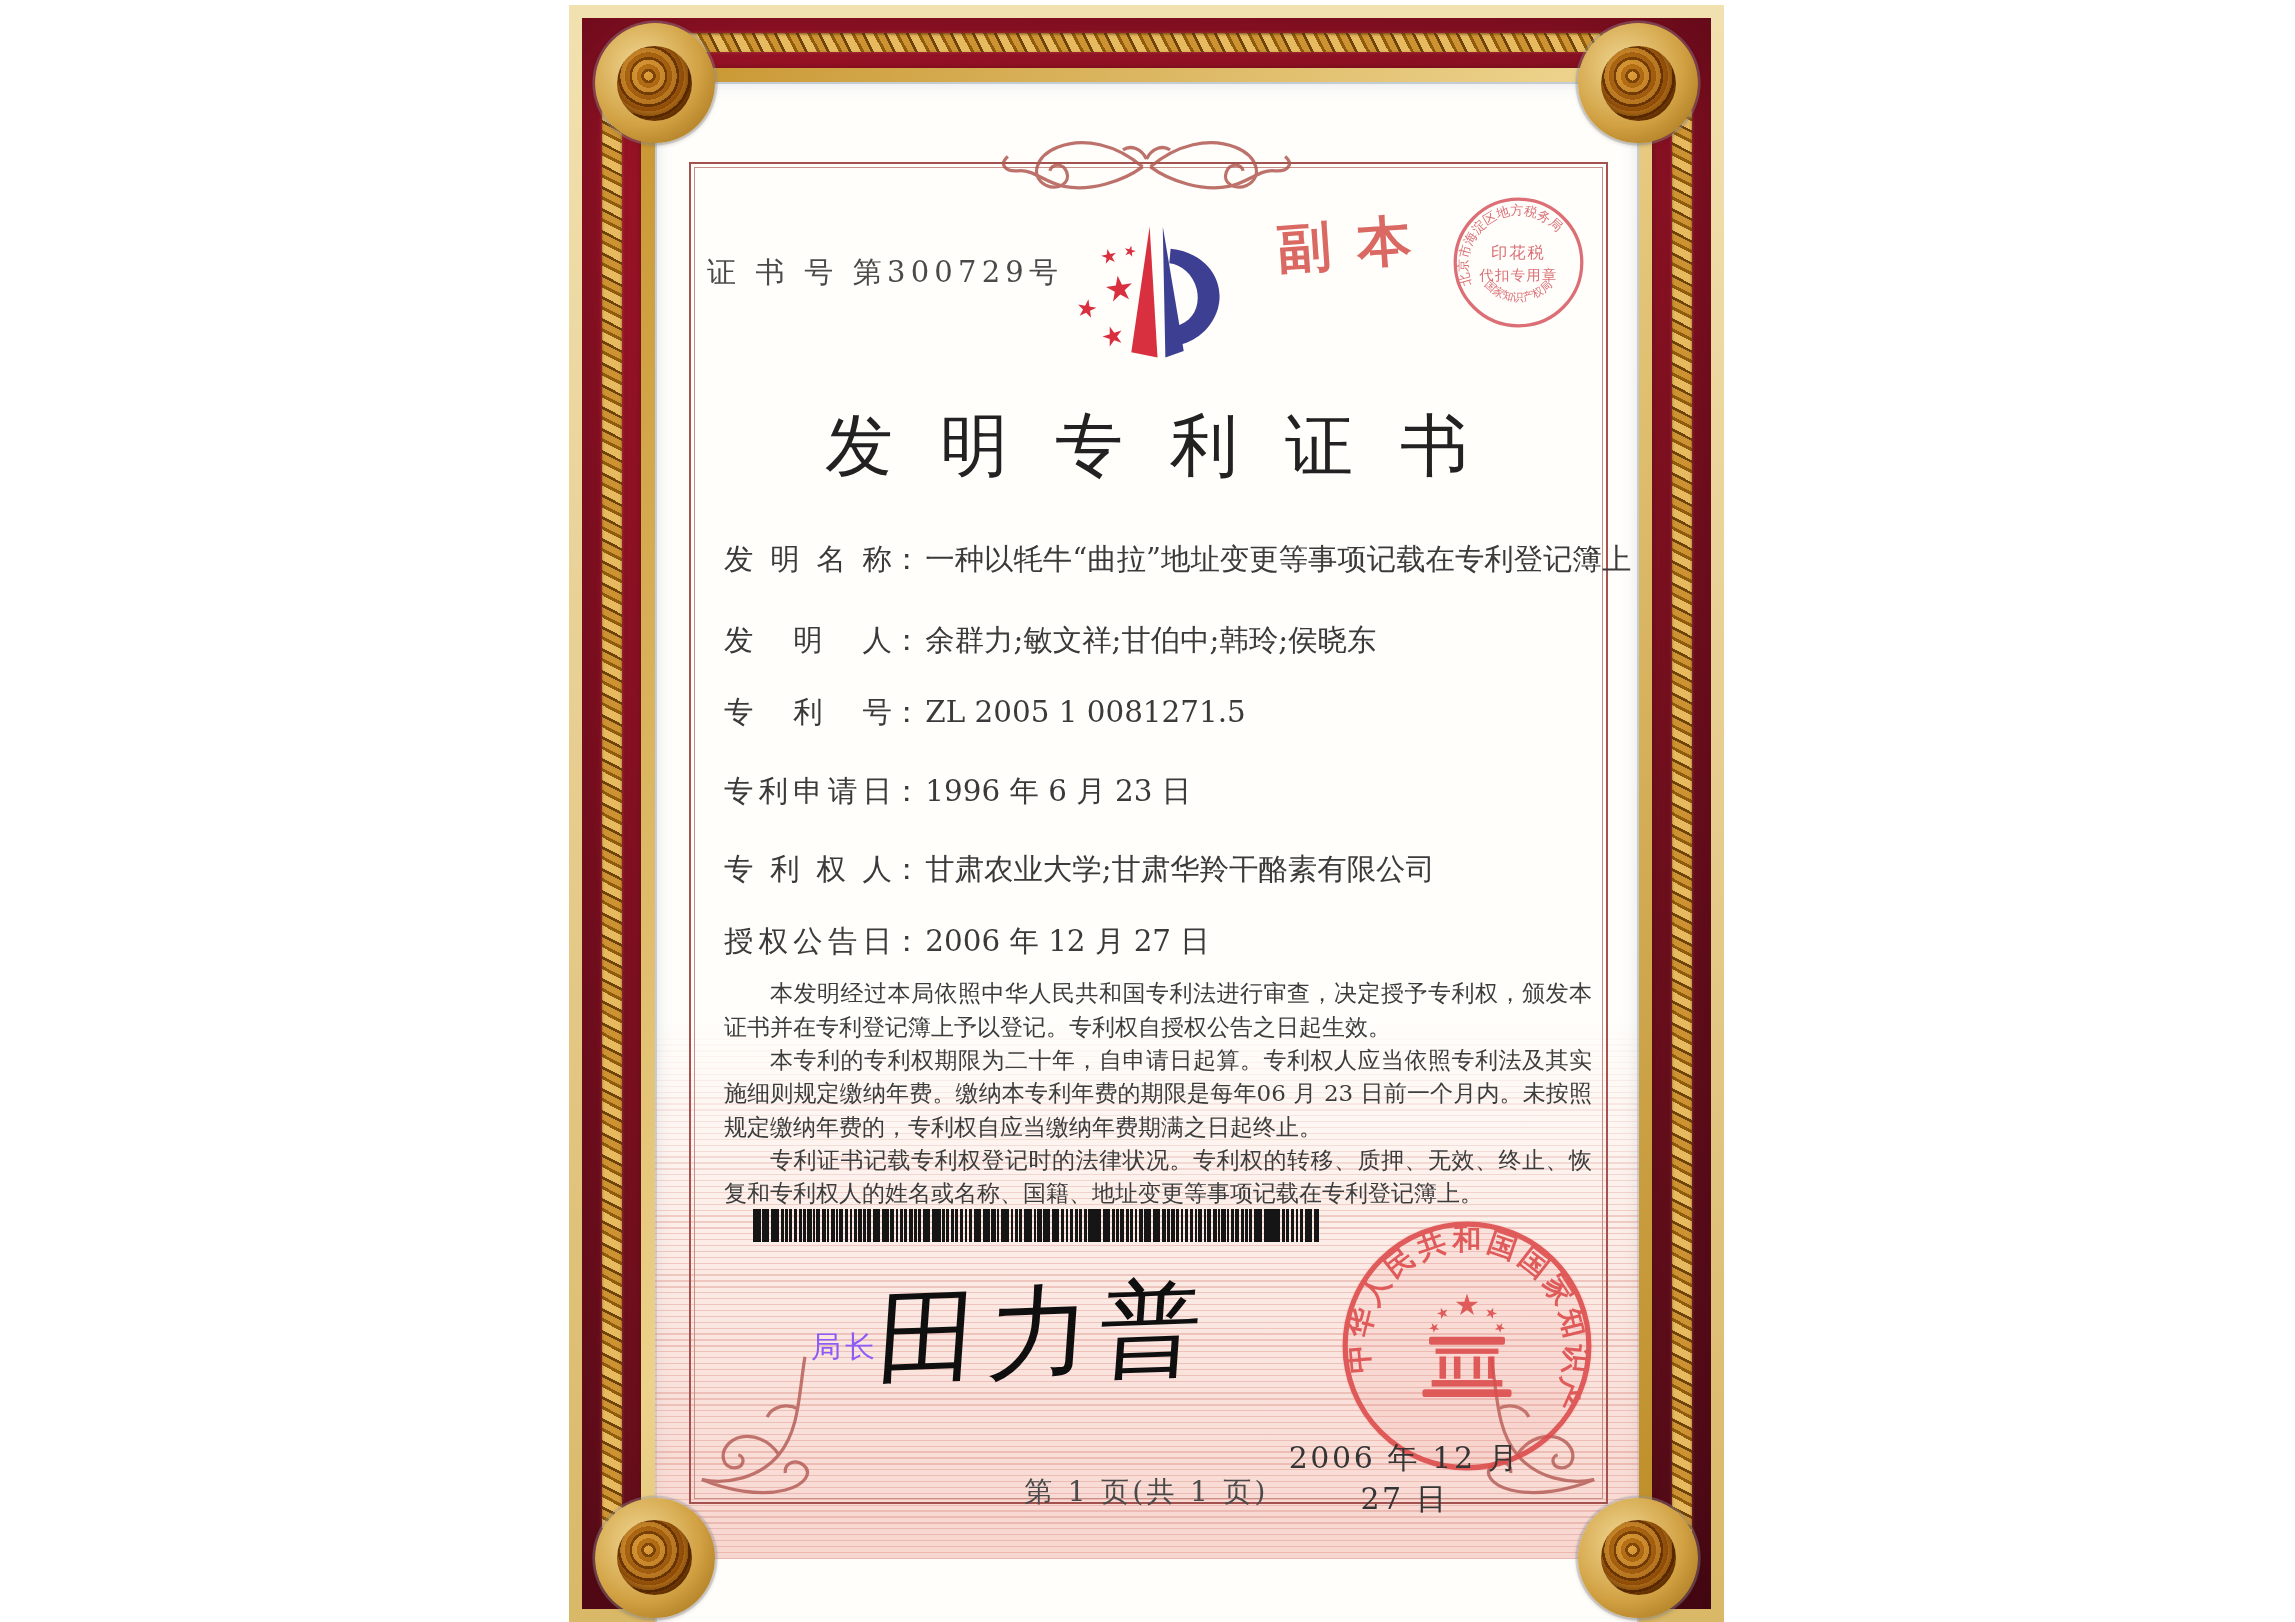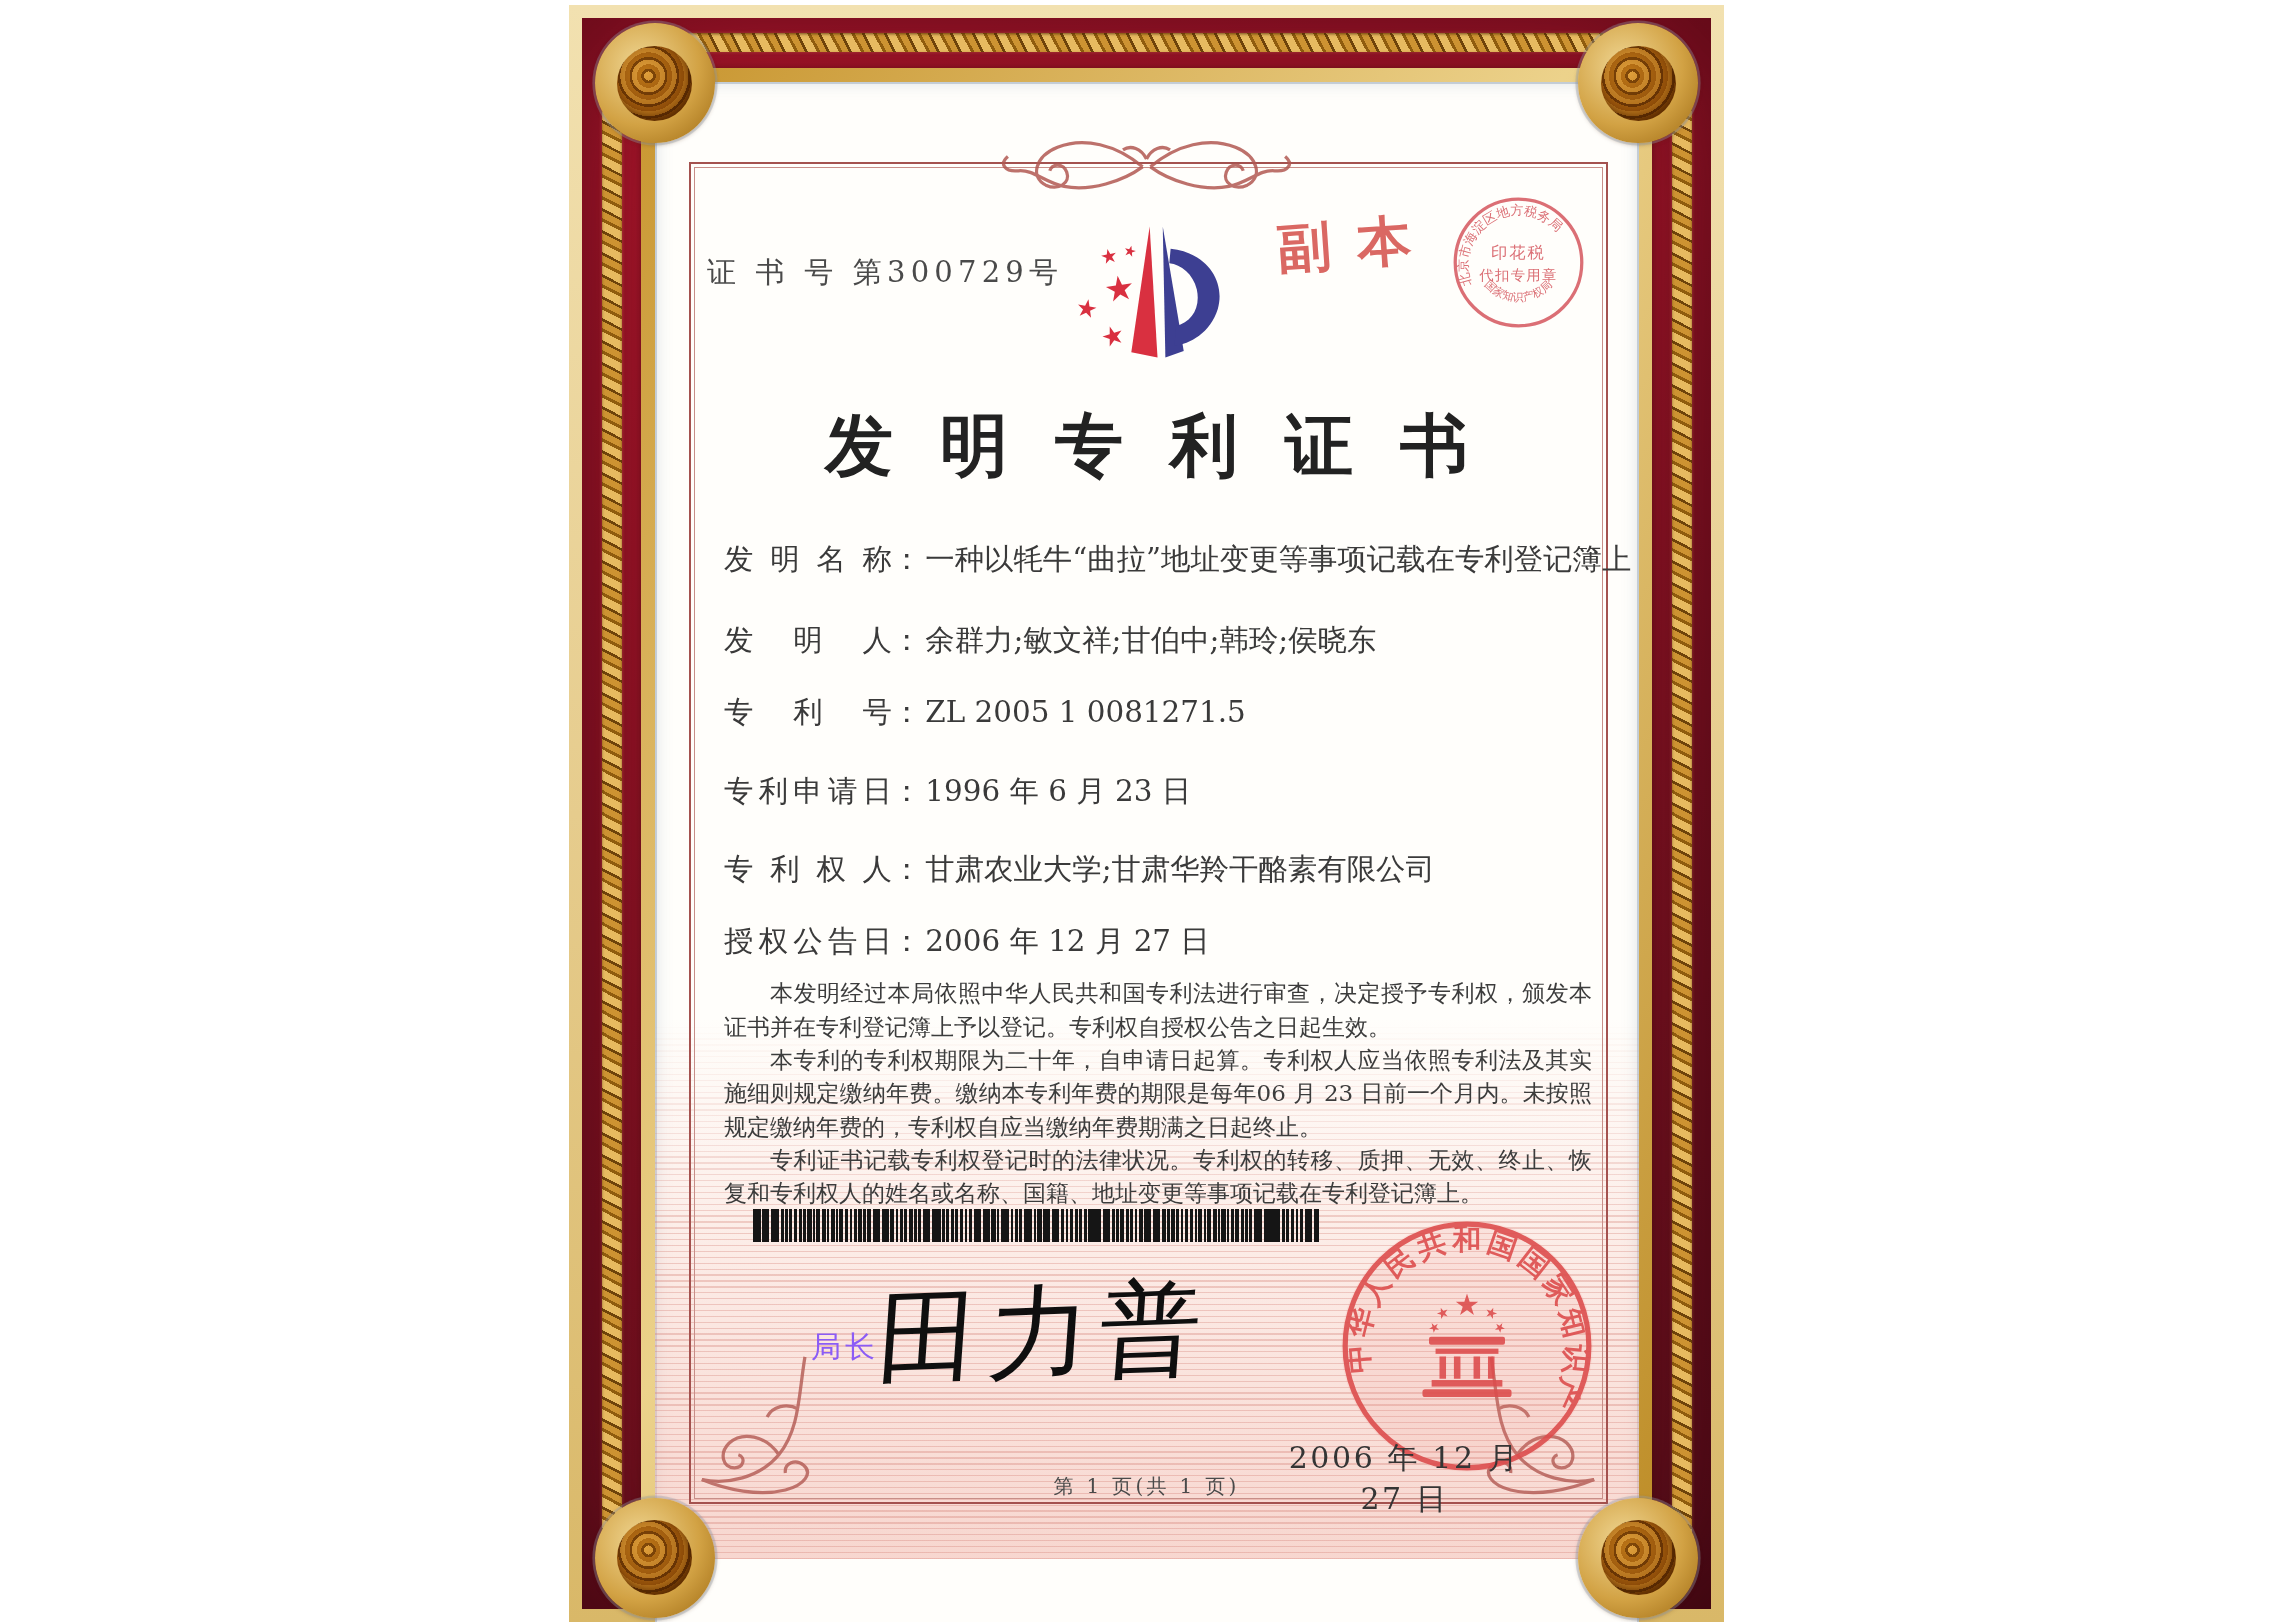--- a/index.html
+++ b/index.html
@@ -41,40 +41,40 @@
   .inner-border{position:absolute;left:34px;top:80px;width:915px;height:1338px;
                 border:2.6px solid #a4524f;}
   .inner-border .line2{position:absolute;inset:3.3px;border:1.3px solid #c88e88;}
   .flourish{position:absolute;pointer-events:none;}
 
   
   .certno{position:absolute;left:52px;top:171px;font-size:29px;letter-spacing:5.2px;color:#4a4a4a;}
   .fuben{position:absolute;left:622px;top:126px;font-size:54px;letter-spacing:26px;
          color:rgba(208,62,56,.78);transform:rotate(-4deg);font-weight:bold;}
   .title{position:absolute;left:34px;top:319px;width:915px;text-align:center;
-         font-size:68px;font-weight:bold;color:#222;letter-spacing:47px;text-indent:47px;}
+         font-size:68px;font-weight:normal;color:#222;letter-spacing:47px;text-indent:47px;}
   .row{position:absolute;left:69px;width:870px;font-size:29.4px;color:#3a3a3a;white-space:nowrap;}
   .row .lbl{display:inline-block;width:168px;text-align:justify;text-align-last:justify;vertical-align:top;}
   .row .colon{display:inline-block;}
   .row .val{margin-left:3.9px;}
   .paras{position:absolute;left:69px;top:895px;width:868px;font-size:23px;line-height:1.45;
          color:#3c3c3c;text-align:justify;}
   .paras p{margin:0;text-indent:2em;}
   .barcode{position:absolute;left:98px;top:1127px;width:566px;height:33px;
            background:repeating-linear-gradient(90deg,#151515 0 2.6px,transparent 2.6px 4.6px),
                       repeating-linear-gradient(90deg,#151515 0 1.3px,transparent 1.3px 7.2px),
                       repeating-linear-gradient(90deg,transparent 0 3.3px,#151515 3.3px 5.2px,transparent 5.2px 8.5px);}
   .juzhang{position:absolute;left:156px;top:1245px;font-size:30px;letter-spacing:3.9px;color:#8b5cf6;}
   .signature{position:absolute;left:222px;top:1184px;font-size:102px;color:#0f0f0f;
              transform:rotate(-2deg) skewX(-6deg);letter-spacing:9.2px;}
   .seal-box{position:absolute;left:681px;top:1133px;width:262px;height:262px;}
   .grant-date{position:absolute;left:609px;top:1356px;width:281px;text-align:center;
               font-size:30px;letter-spacing:2.6px;color:#353535;}
   .footer{position:absolute;left:34px;top:1391px;width:915px;text-align:center;
-          font-size:20px;letter-spacing:3.3px;color:#4a4a4a;}
+          font-size:28px;letter-spacing:3.3px;color:#4a4a4a;}
   .stamp-box{position:absolute;left:795px;top:112px;width:137px;height:137px;}
   .logo-box{position:absolute;left:399px;top:134px;width:190px;height:190px;}
 </style>
 </head>
 <body>
 
 <div class="canvas">
   <div class="cert">
 
     <div class="frame-tan"></div>

